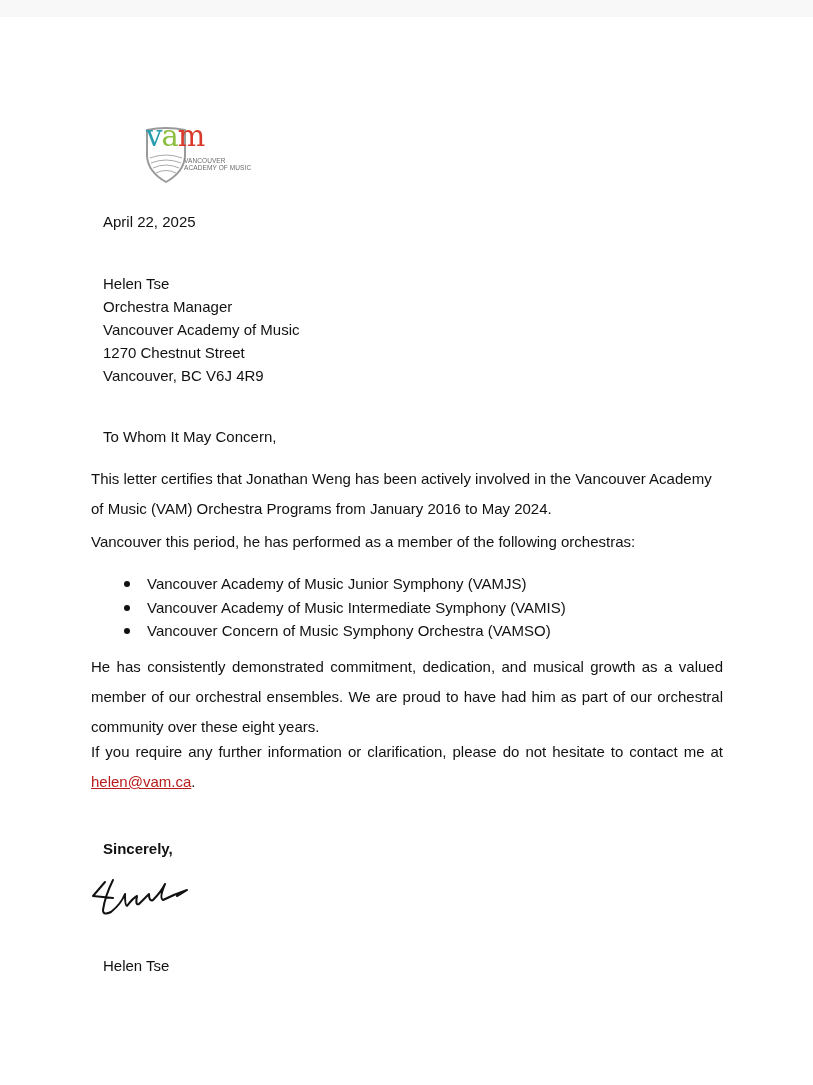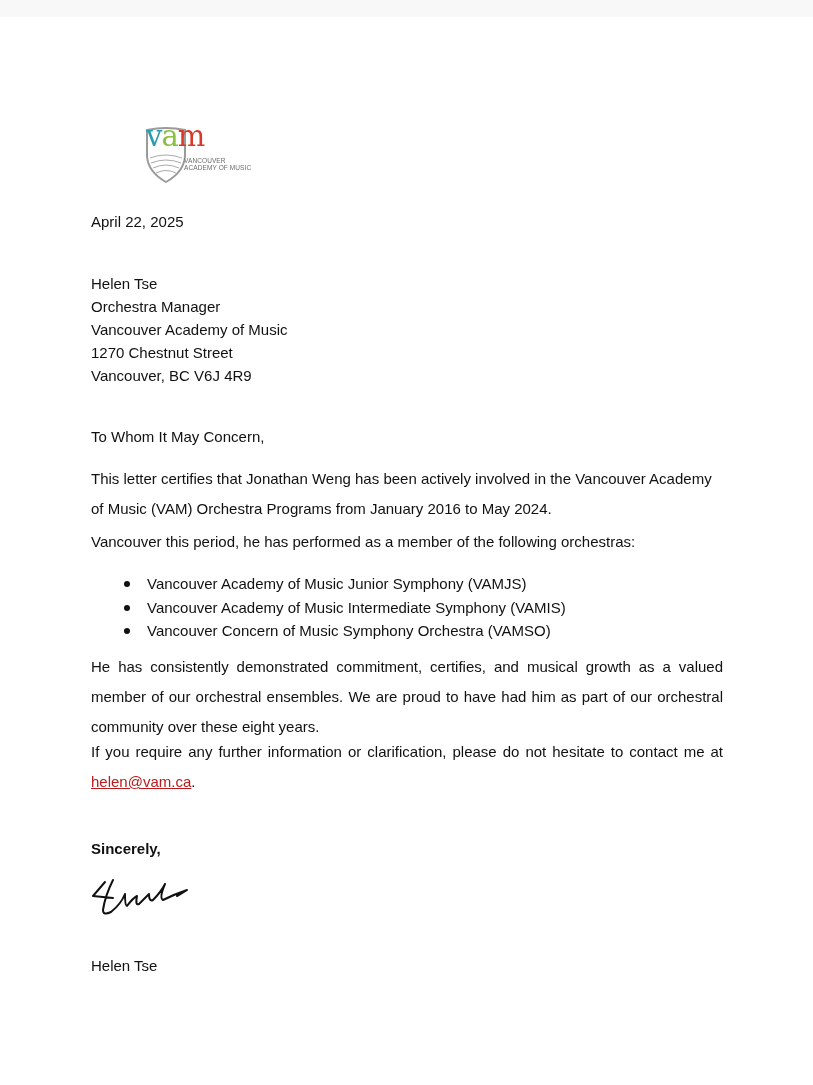--- a/index.html
+++ b/index.html
@@ -8,21 +8,21 @@
       font-family: "Liberation Sans", "DejaVu Sans", sans-serif; color: #111;
     }
     .topbar { position: absolute; left: 0; top: 0; width: 813px; height: 17px; background: #f8f8f8; }
     .page { position: absolute; left: 91px; top: 0; width: 632px; font-size: 15px; }
     .logo { position: absolute; left: 112px; top: 126px; width: 130px; height: 58px; margin-left: 32px; }
     .logo-text-main { position: absolute; left: 2px; top: -4px; font-family: "DejaVu Serif", "Liberation Serif", serif; font-size: 29px; letter-spacing: -1px; line-height: 1; }
     .logo-v { color: #2a9cb0; }
     .logo-a { color: #8cbf3f; }
     .logo-m { color: #d8392b; }
     .logo-sub { position: absolute; left: 40px; top: 31px; font-family: "Liberation Sans", sans-serif; font-size: 6.5px; line-height: 7px; color: #6b6b6b; letter-spacing: 0.1px; text-transform: uppercase; }
-    .line { position: absolute; left: 0; white-space: nowrap; line-height: 20px; }
+    .line { position: absolute; left: 12px; white-space: nowrap; line-height: 20px; }
     .para { position: absolute; left: 0; width: 632px; line-height: 30px; }
     .justify { text-align: justify; text-align-last: left; }
     .bullets { position: absolute; left: 0; top: 566px; margin: 8px; padding: 0; list-style: none; }
     .bullets li { position: relative; padding-left: 48px; height: 23.5px; line-height: 20px; white-space: nowrap; }
     .bullets li .dot { position: absolute; left: 25px; top: 7px; width: 6px; height: 6px; border-radius: 50%; background: #111; }
     a.email { color: #b91c1c; }
     .signature { position: absolute; left: 0; top: 876px; width: 110px; height: 45px; }
   </style>
 </head>
 <body>
@@ -62,21 +62,21 @@
   <div class="para" style="top:464px;">This letter certifies that Jonathan Weng has been actively involved in the Vancouver Academy of Music (VAM) Orchestra Programs from January 2016 to May 2024.</div>
 
   <div class="para" style="top:527px;">Vancouver this period, he has performed as a member of the following orchestras:</div>
 
   <ul class="bullets">
     <li><span class="dot"></span><span>Vancouver Academy of Music Junior Symphony (VAMJS)</span></li>
     <li><span class="dot"></span><span>Vancouver Academy of Music Intermediate Symphony (VAMIS)</span></li>
     <li><span class="dot"></span><span>Vancouver Concern of Music Symphony Orchestra (VAMSO)</span></li>
   </ul>
 
-  <div class="para justify" style="top:652px;">He has consistently demonstrated commitment, certifies, and musical growth as a valued member of our orchestral ensembles. We are proud to have had him as part of our orchestral community over these eight years.</div>
+  <div class="para justify" style="top:652px;">He has consistently demonstrated commitment, dedication, and musical growth as a valued member of our orchestral ensembles. We are proud to have had him as part of our orchestral community over these eight years.</div>
 
   <div class="para justify" style="top:737px;"><span>If you require any further information or clarification, please do not hesitate to contact me at </span><a class="email" href="mailto:helen@vam.ca">helen@vam.ca</a><span>.</span></div>
 
   <div class="line" style="top:839px;font-weight:bold;">Sincerely,</div>
 
   <svg class="signature" viewBox="0 0 110 45">
     <path d="M14 6 L2 20 L22 22 M22 4 Q14 20 12 34 Q12 40 20 36 Q30 28 34 18 Q34 30 36 30 Q42 22 46 20 Q44 30 48 28 Q54 22 58 18 Q58 26 62 24 Q70 16 74 8 Q68 22 72 24 Q84 18 96 14 Q90 18 86 20" fill="none" stroke="#111" stroke-width="2" stroke-linecap="round" stroke-linejoin="round"></path>
   </svg>
 
   <div class="line" style="top:956px;">Helen Tse</div>

